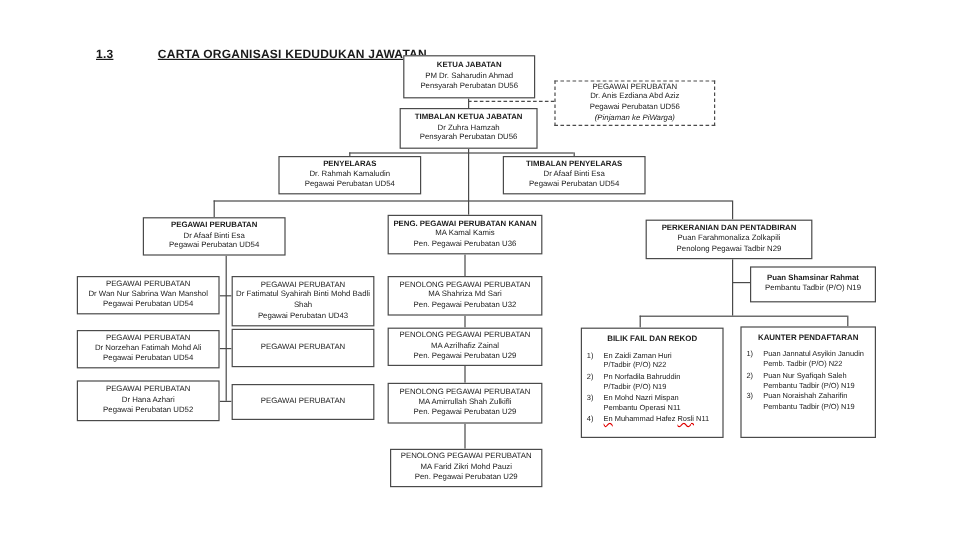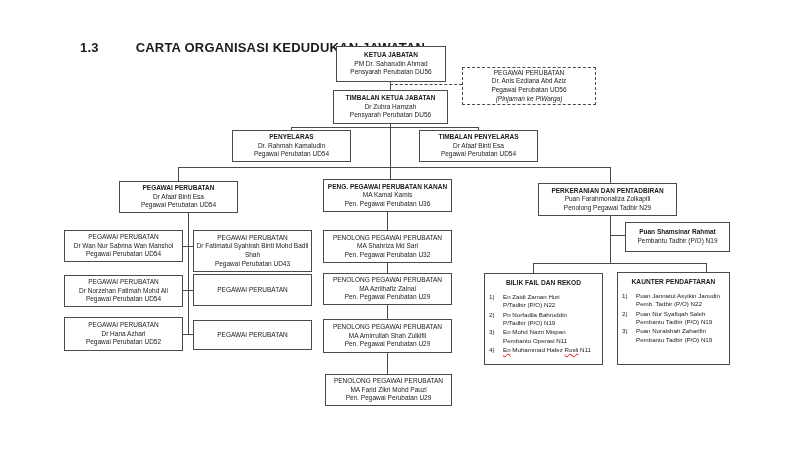--- a/index.html
+++ b/index.html
@@ -1,19 +1,19 @@
 <!DOCTYPE html>
 <html><head>
 <meta charset="utf-8">
 <style>
   html,body{margin:0;padding:0;background:#ffffff;}
   .page{position:relative;width:800px;height:450px;background:#ffffff;overflow:hidden;
         font-family:"Liberation Sans", sans-serif;color:#1a1a1a;}
-  .doc-title{position:absolute;top:40px;left:80px;font-size:13px;font-weight:bold;
-             letter-spacing:.2px;display:flex;gap:37px;}
+  .doc-title{position:absolute;top:40px;left:80px;font-size:10px;font-weight:bold;
+             letter-spacing:.2px;display:flex;gap:37px;text-decoration:underline;}
   .obox{position:absolute;background:#fff;border:1px solid #4a4a4a;box-sizing:border-box;
         display:flex;flex-direction:column;align-items:center;justify-content:center;
         text-align:center;font-size:6.5px;line-height:1.32;padding:1px 2px;}
   .obox .t{font-weight:bold;}
   .obox .t.reg{font-weight:normal;}
   .obox.dashed{border:1px dashed #4a4a4a;}
   .note{font-style:italic;}
   .cl{position:absolute;background:#4a4a4a;}
   .cld{position:absolute;height:0;border-top:1px dashed #4a4a4a;}
   .lbox{position:absolute;background:#fff;border:1px solid #4a4a4a;box-sizing:border-box;

